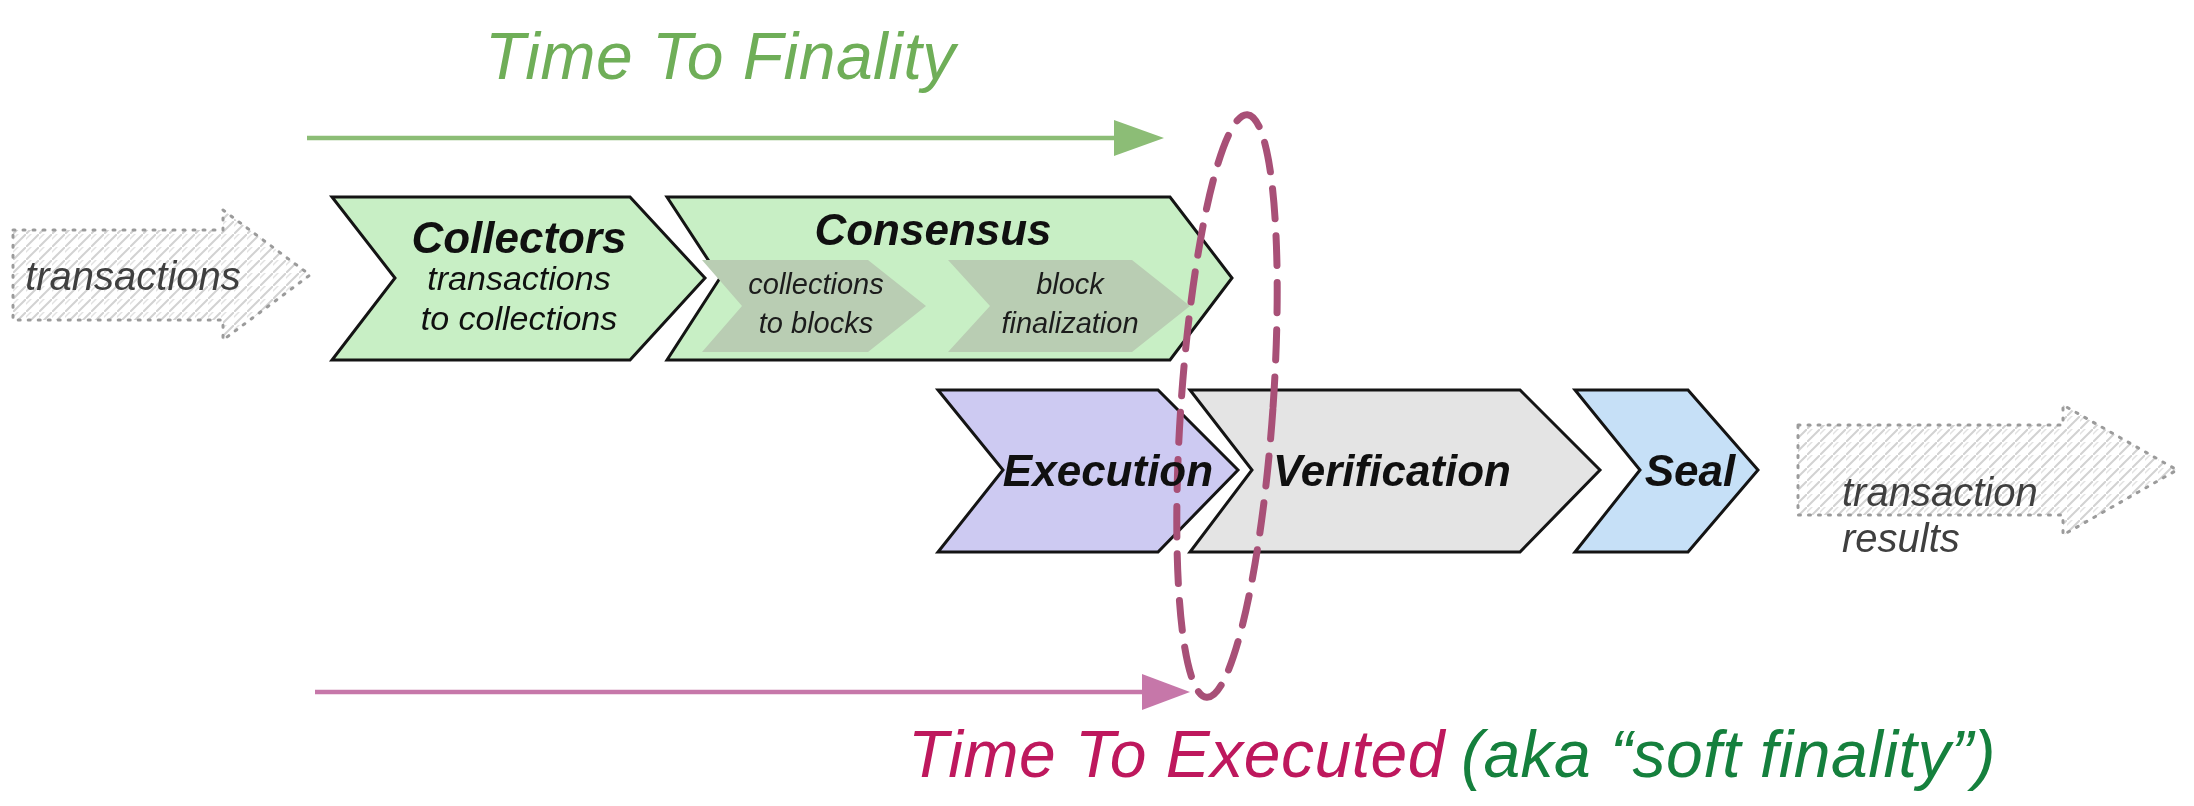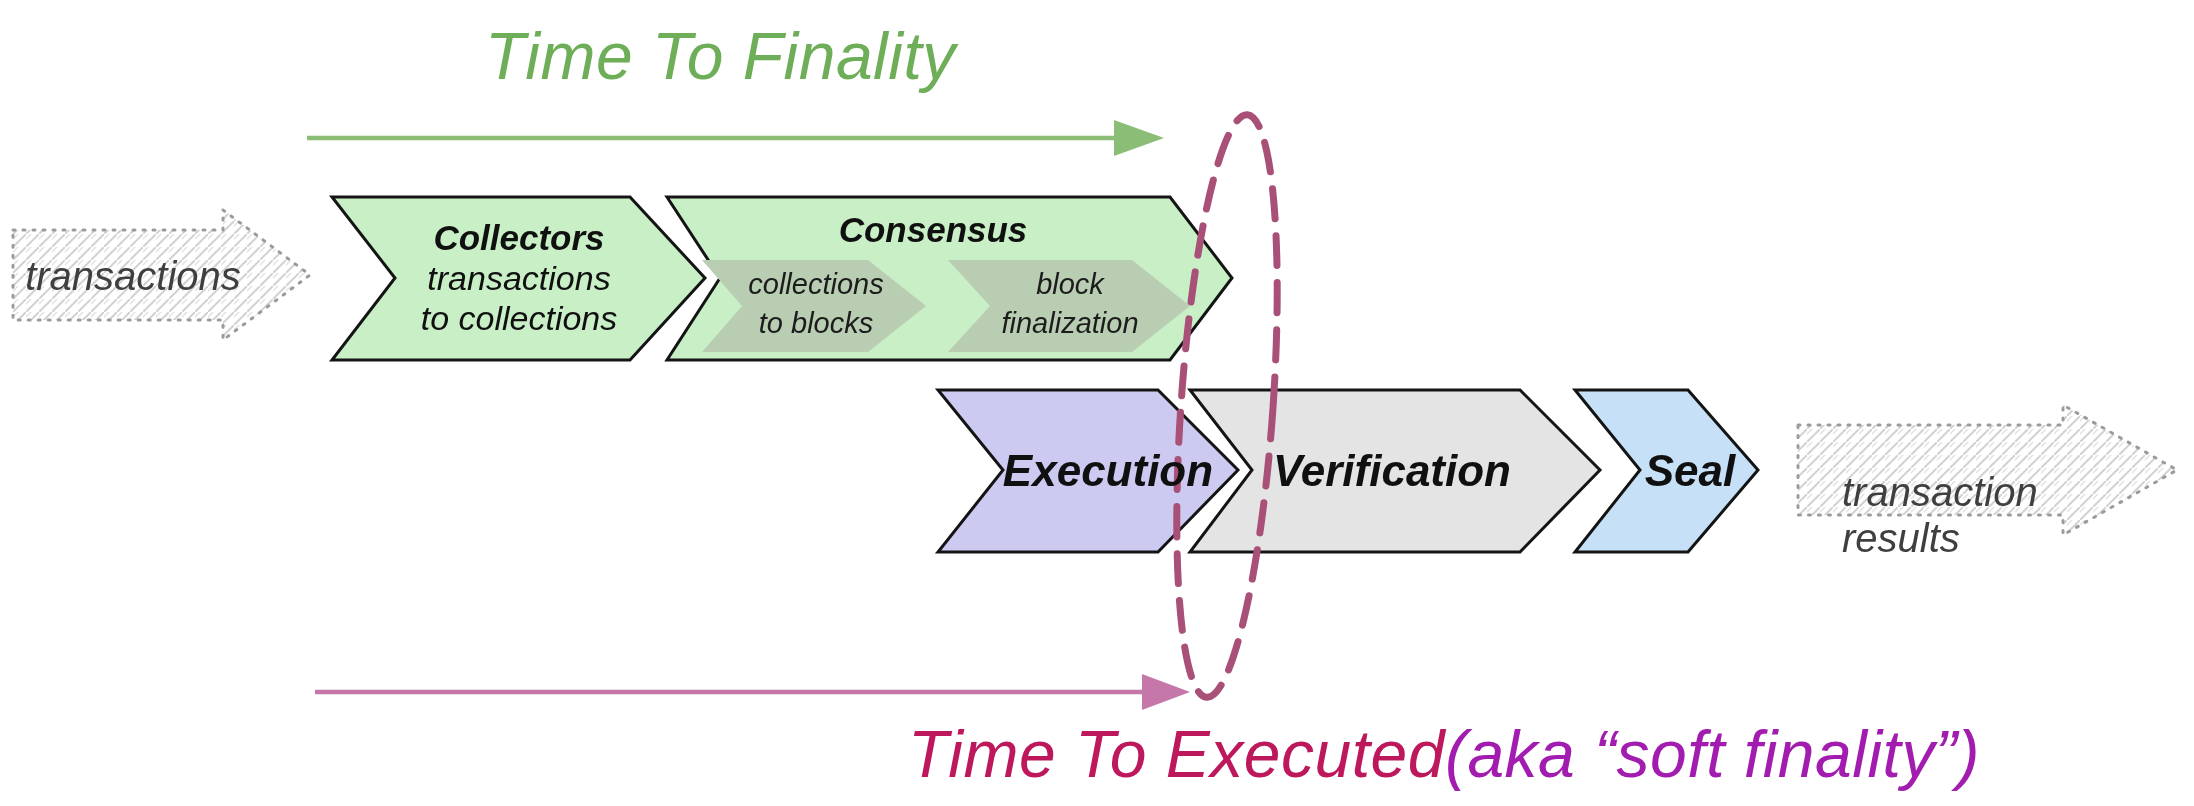--- a/index.html
+++ b/index.html
@@ -24,33 +24,33 @@
   .big-title {
     font-size: 66px;
     line-height: 1.05;
     letter-spacing: 0.5px;
     white-space: nowrap;
     font-weight: 400;
   }
   #finality-title { left: 485px; top: 22px; color: #6fae58; }
   #executed-title-line { left: 908px; top: 720px; }
   #executed-title-main { color: #be185d; }
-  #executed-title-note { color: #a21caf; }
+  #executed-title-note { color: #15803d; margin-left: 16px; }
 
   .sketch-label {
     font-size: 40px;
     line-height: 46px;
     color: #3f3f3f;
     white-space: nowrap;
   }
   #transactions-label { left: 133px; top: 276px; }
   #results-label { left: 1842px; top: 470px; margin-top: 45px; }
 
   .stage-label { color: #101010; white-space: nowrap; }
-  .stage-title-sm { font-size: 35px; font-weight: 700; line-height: 40px; }
+  .stage-title-sm { font-size: 44px; font-weight: 700; line-height: 40px; }
   .stage-line-sm  { font-size: 34px; font-weight: 400; line-height: 40px; }
   .stage-title-lg { font-size: 44px; font-weight: 700; }
   #collectors-label { left: 519px; top: 278px; }
   #consensus-title  { left: 933px; top: 230px; }
   .substage-label { font-size: 29px; line-height: 39px; color: #1c1c1c; white-space: nowrap; }
   #substage1-label { left: 816px; top: 304px; }
   #substage2-label { left: 1070px; top: 304px; }
   #execution-label    { left: 1108px; top: 471px; }
   #verification-label { left: 1392px; top: 471px; }
   #seal-label         { left: 1690px; top: 471px; }

